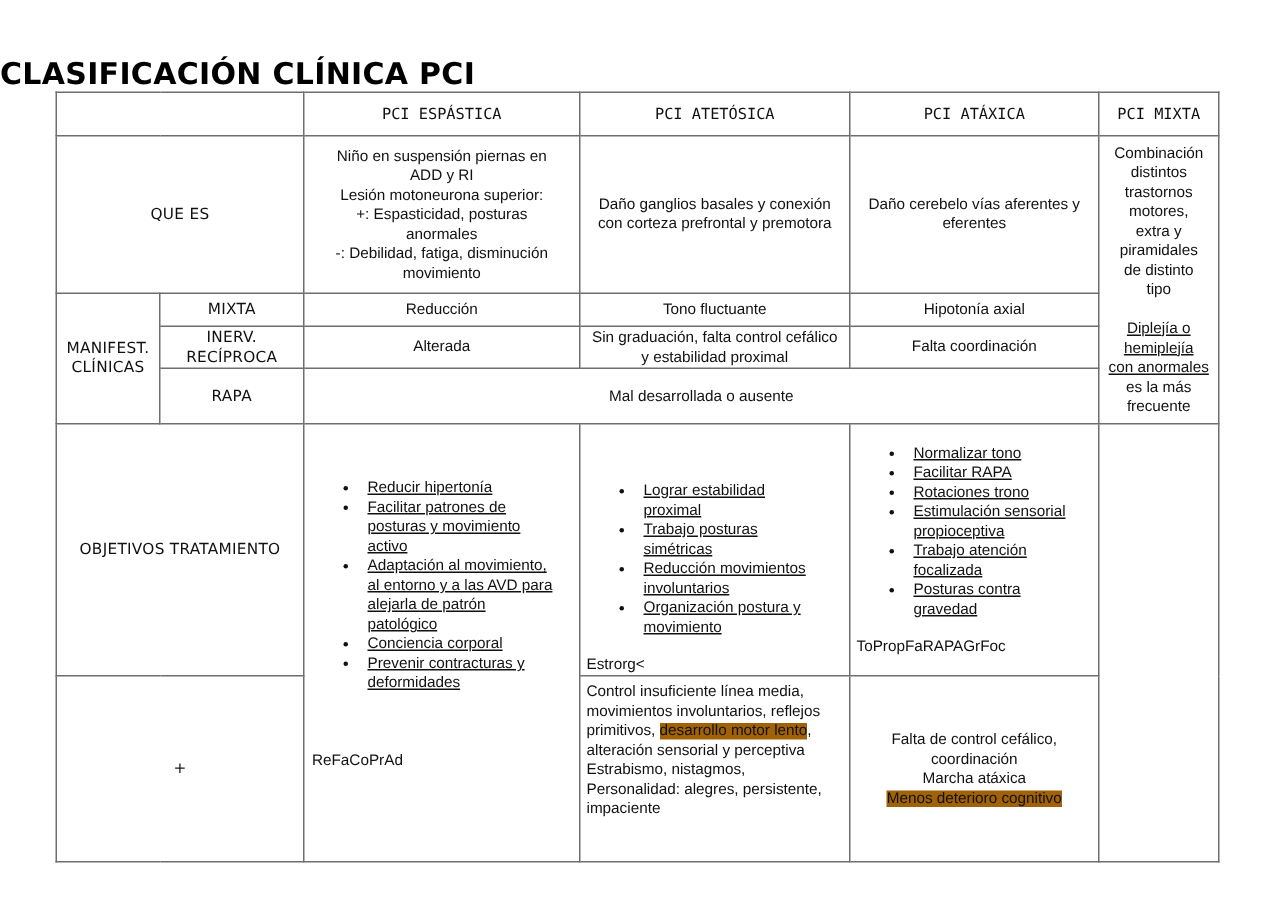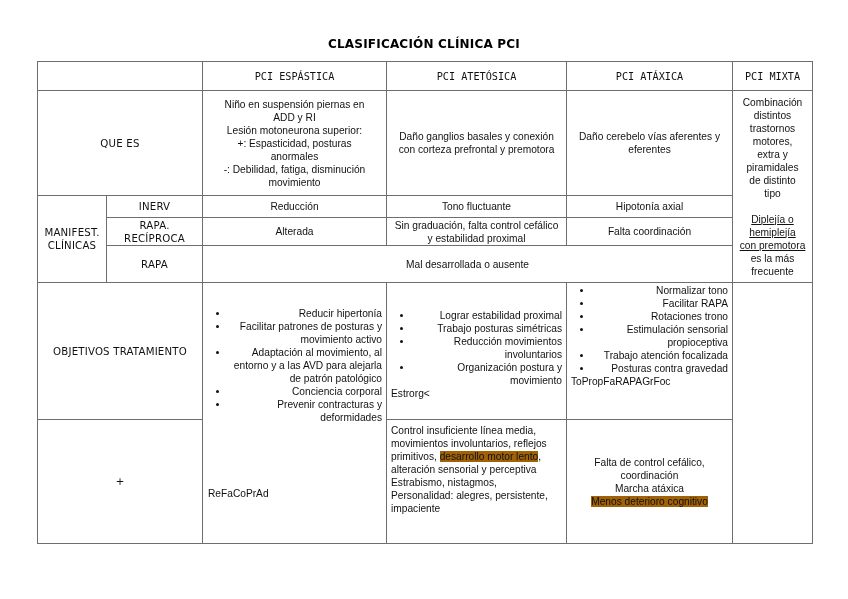--- a/index.html
+++ b/index.html
@@ -1,28 +1,28 @@
 <!DOCTYPE html>
 <html><head>
 <meta charset="utf-8">
 <style>
   html, body { margin: 0; padding: 0; background: #ffffff; }
   body { width: 848px; height: 599px; position: relative; overflow: hidden;
          font-family: "Liberation Sans", "DejaVu Sans", sans-serif; color: #111; }
-  .title { position: absolute; left: 0; width: 848px; top: 37px; text-align: center;
-           font-family: "DejaVu Sans", sans-serif; font-weight: bold; font-size: 12px;
+  .title { position: absolute; left: 0; width: 848px; top: 37px; 
+           font-family: "DejaVu Sans", sans-serif; font-weight: bold; font-size: 20px;
            letter-spacing: 0.2px; color: #000; }
   table.grid { position: absolute; left: 37px; top: 61px; border-collapse: collapse;
                table-layout: fixed; width: 775px; }
   table.grid td { border: 1.3px solid #6e6e6e; padding: 0 4px; vertical-align: middle;
                   text-align: center; font-size: 10.2px; line-height: 13px; }
   .hdr { font-family: "DejaVu Sans Mono", monospace; font-size: 9.5px; font-weight: normal; }
   .label { font-family: "DejaVu Sans", sans-serif; font-size: 10.3px; letter-spacing: 0.2px; margin-top: 48px; }
   .left { text-align: left !important; vertical-align: top !important; }
-  ul.b { margin: 0; padding: 0 0 0 22px; list-style: disc; text-align: right; }
+  ul.b { margin: 12px; padding: 0 0 0 22px; list-style: disc; text-align: left; text-decoration: underline; }
   ul.b li { padding-left: 4px; }
   .hl { background: #a16207; }
   .u { text-decoration: underline; }
   .line { display: block; }
 </style>
 </head>
 <body>
 
 <div class="title">CLASIFICACIÓN CLÍNICA PCI</div>
 
@@ -62,40 +62,40 @@
       <span class="line">distintos</span>
       <span class="line">trastornos</span>
       <span class="line">motores,</span>
       <span class="line">extra y</span>
       <span class="line">piramidales</span>
       <span class="line">de distinto</span>
       <span class="line">tipo</span>
       <span class="line" style="height:13px"></span>
       <span class="line u">Diplejía o</span>
       <span class="line u">hemiplejía</span>
-      <span class="line u">con premotora</span>
+      <span class="line u">con anormales</span>
       <span class="line">es la más</span>
       <span class="line">frecuente</span>
     </td>
   </tr>
 
   <tr style="height:22px">
     <td rowspan="3" class="label" style="padding:0 2px">
       <span class="line">MANIFEST.</span>
       <span class="line">CLÍNICAS</span>
     </td>
-    <td class="label">INERV</td>
+    <td class="label">MIXTA</td>
     <td>Reducción</td>
     <td>Tono fluctuante</td>
     <td>Hipotonía axial</td>
   </tr>
 
   <tr style="height:28px">
     <td class="label">
-      <span class="line">RAPA.</span>
+      <span class="line">INERV.</span>
       <span class="line">RECÍPROCA</span>
     </td>
     <td>Alterada</td>
     <td>Sin graduación, falta control cefálico y estabilidad proximal</td>
     <td>Falta coordinación</td>
   </tr>
 
   <tr style="height:37px">
     <td class="label">RAPA</td>
     <td colspan="3">Mal desarrollada o ausente</td>
@@ -104,21 +104,21 @@
   <tr style="height:137px">
     <td colspan="2" class="label">OBJETIVOS TRATAMIENTO</td>
     <td rowspan="2" style="text-align:left;vertical-align:top;padding-top:24px;position:relative">
       <ul class="b">
         <li>Reducir hipertonía</li>
         <li>Facilitar patrones de posturas y movimiento activo</li>
         <li>Adaptación al movimiento, al entorno y a las AVD para alejarla de patrón patológico</li>
         <li>Conciencia corporal</li>
         <li>Prevenir contracturas y deformidades</li>
       </ul>
-      <span style="position:absolute;left:5px;top:204px">ReFaCoPrAd</span>
+      <span style="position:absolute;left:5px;top:218px">ReFaCoPrAd</span>
     </td>
     <td class="left" style="padding-top:26px">
       <ul class="b">
         <li>Lograr estabilidad proximal</li>
         <li>Trabajo posturas simétricas</li>
         <li>Reducción movimientos involuntarios</li>
         <li>Organización postura y movimiento</li>
       </ul>
       <span class="line">Estrorg&lt;</span>
     </td>

